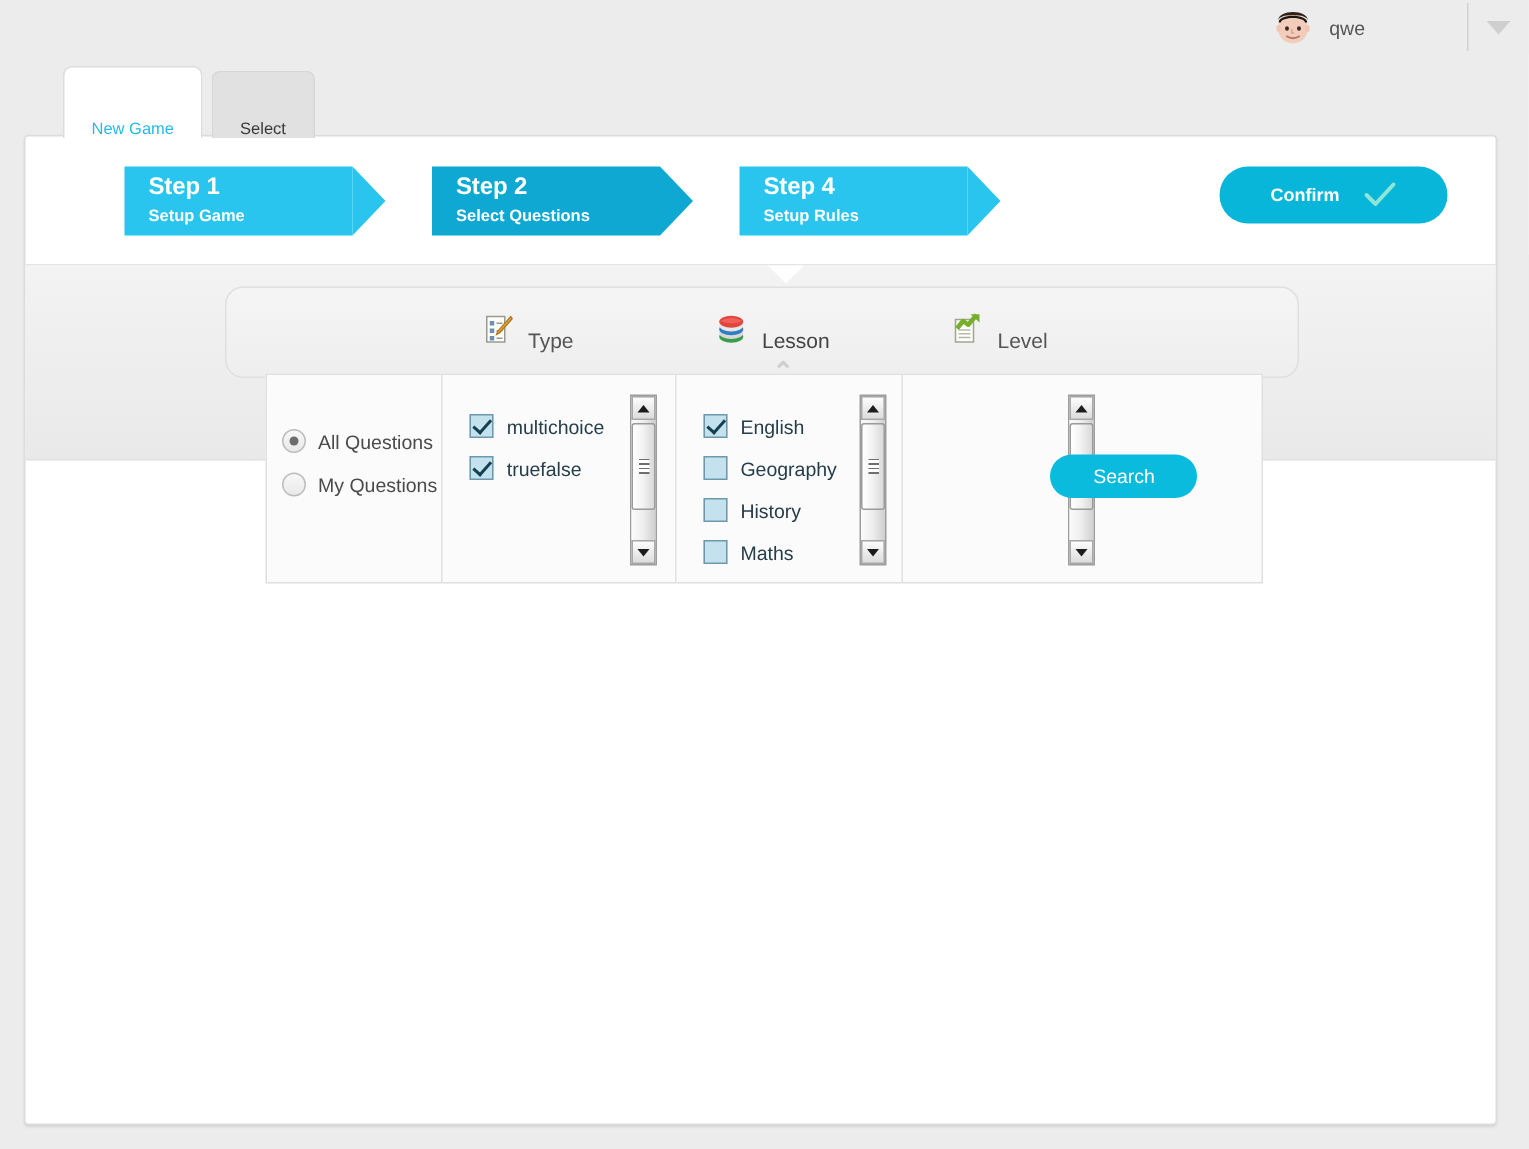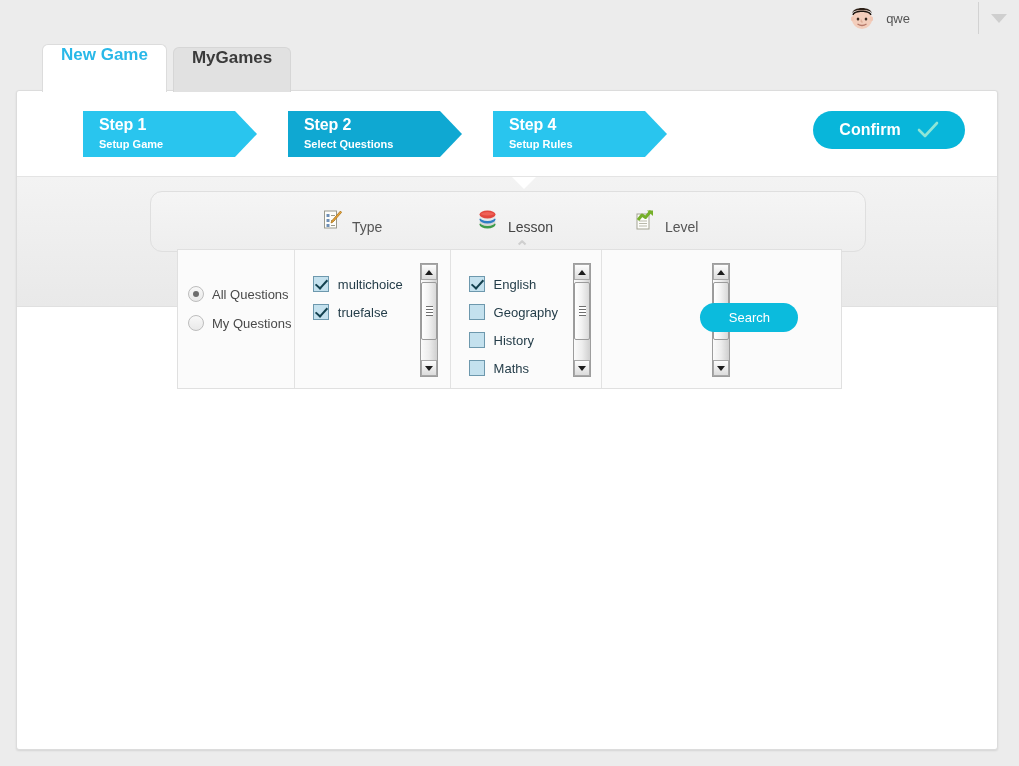--- a/index.html
+++ b/index.html
@@ -58,24 +58,24 @@
   .tabs {
     position: absolute;
     left: 42px; top: 44px;
     display: flex;
     align-items: flex-end;
     z-index: 5;
   }
   .tab {
     height: 46px;
     padding: 0 18px;
-    display: flex; align-items: flex-start;
+    display: flex; align-items: flex-end;
     border-radius: 6px 6px 0 0;
-    font-size: 17px;
-    font-weight: bold;
+    font-size: 11px;
+    font-weight: normal;
     cursor: pointer;
     position: relative;
   }
   .tab.active {
     background: #ffffff;
     color: #29b8e8;
     border: 1px solid #dcdcdc;
     border-bottom: none;
     height: 48px;
     z-index: 3;
@@ -147,21 +147,21 @@
   .confirm-btn {
     position: absolute;
     right: 32px; top: 20px;
     width: 152px; height: 38px;
     background: #08b6da;
     border-radius: 19px;
     color: #fff;
     display: flex;
     align-items: center;
     justify-content: center;
-    font-size: 16px;
+    font-size: 12px;
     font-weight: bold;
     cursor: pointer;
     border: none;
   }
   .confirm-btn .check {
     margin-left: 16px;
     display: inline-block;
     line-height: 0;
   }
 
@@ -389,21 +389,21 @@
         <i></i>
       </div>
   </div>
 </div>
 
 <div class="tabs">
   <div class="tab active">
     <span>New Game</span>
   </div>
   <div class="tab inactive">
-    <span>MyGames</span>
+    <span>Select</span>
   </div>
 </div>
 
 <div class="panel">
 
   <div class="steps-row">
     <div class="steps">
       <div class="step">
         <div class="step-title">Step 1</div>
         <div class="step-sub">Setup Game</div>

